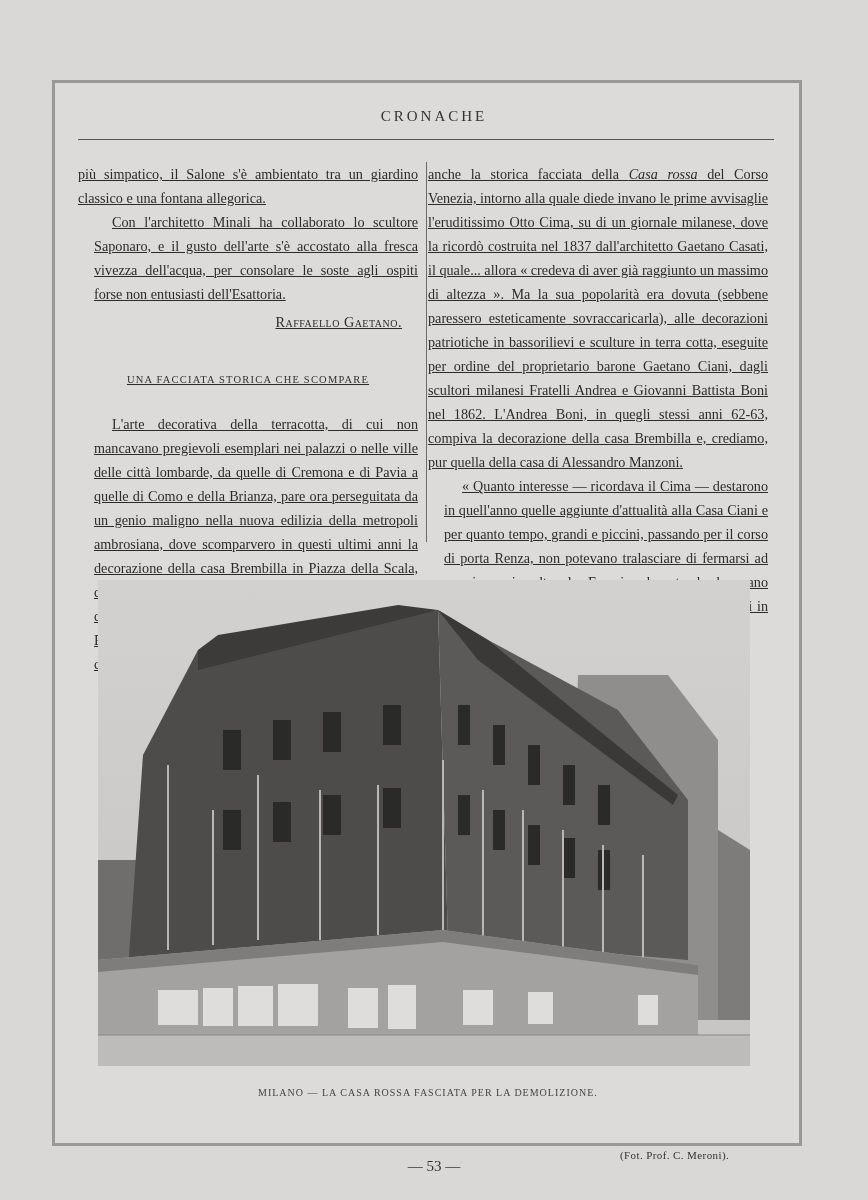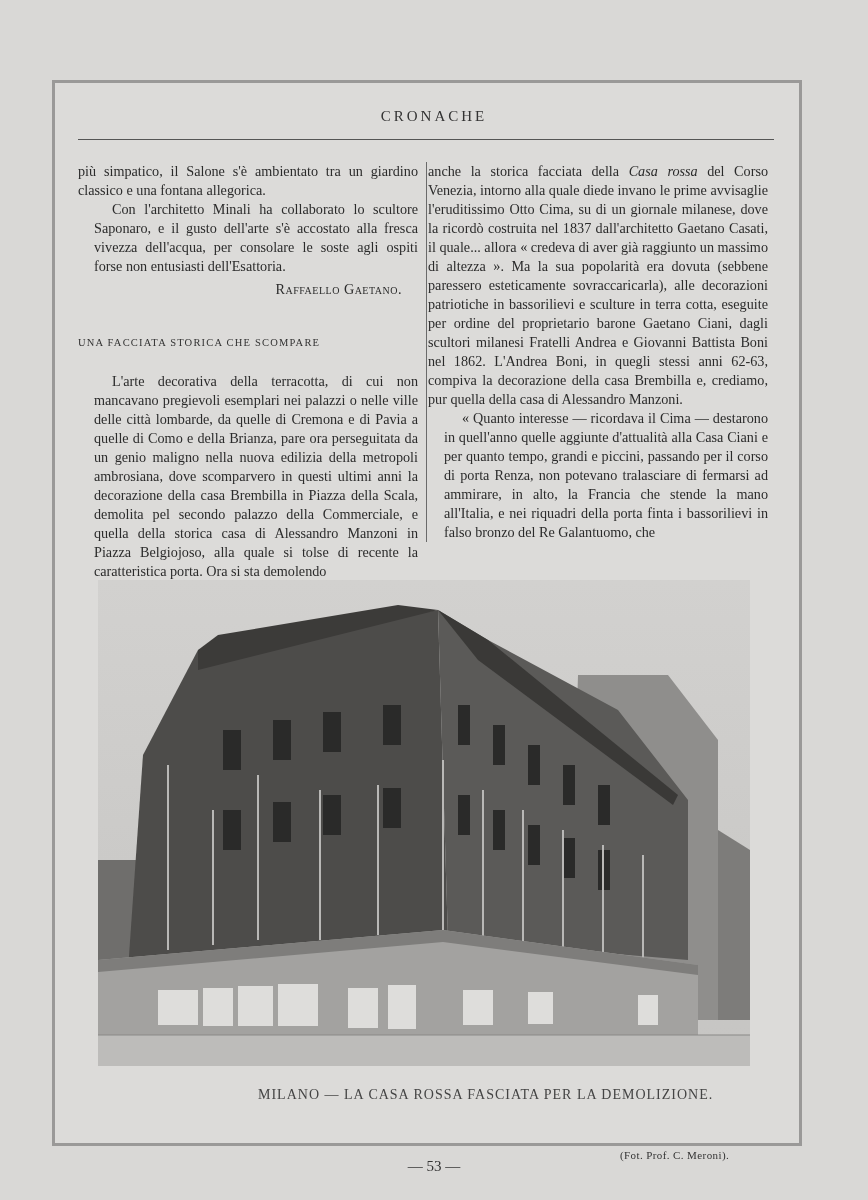--- a/index.html
+++ b/index.html
@@ -30,62 +30,63 @@
     .header-rule {
       position: absolute;
       left: 78px; width: 696px; top: 139px;
       height: 1px; background: #555;
     }
     .col {
       position: absolute;
       top: 162px;
       width: 340px;
       font-size: 14.2px;
-      line-height: 19px;
+      line-height: 24px;
       text-align: justify;
       color: #2b2b2b;
+      text-decoration: underline;
     }
     .col-left { left: 78px; }
     .col-right { left: 428px; }
     .col-divider {
       position: absolute;
       left: 426px; top: 162px;
       width: 1px; height: 380px;
       background: #6a6a6a;
     }
     .col p { margin: 0; text-indent: 0; }
     .col p.indent { text-indent: 18px; margin-left: 16px; }
     .signature {
       text-align: right;
       font-variant: small-caps;
       letter-spacing: 0.5px;
       margin-top: 4px !important;
       padding-right: 16px;
     }
     .section-heading {
-      text-align: left;
+      text-align: center;
       font-size: 10.5px;
       letter-spacing: 1.2px;
       margin: 34px 0 20px 0 !important;
       color: #333;
     }
     .photo {
       position: absolute;
       left: 98px; top: 580px;
       width: 652px; height: 486px;
       background:
         linear-gradient(180deg, #cfcecc 0%, #cfcecc 6%, transparent 6%),
         #c9c8c6;
       overflow: hidden;
     }
     .photo svg { display: block; }
     .caption {
       position: absolute;
       left: 258px; top: 1087px;
-      font-size: 14px;
+      font-size: 10px;
       letter-spacing: 1px;
       color: #444;
     }
     .credit {
       position: absolute;
       left: 620px; top: 1149px;
       font-size: 11px;
       letter-spacing: 0.4px;
       color: #333;
     }

